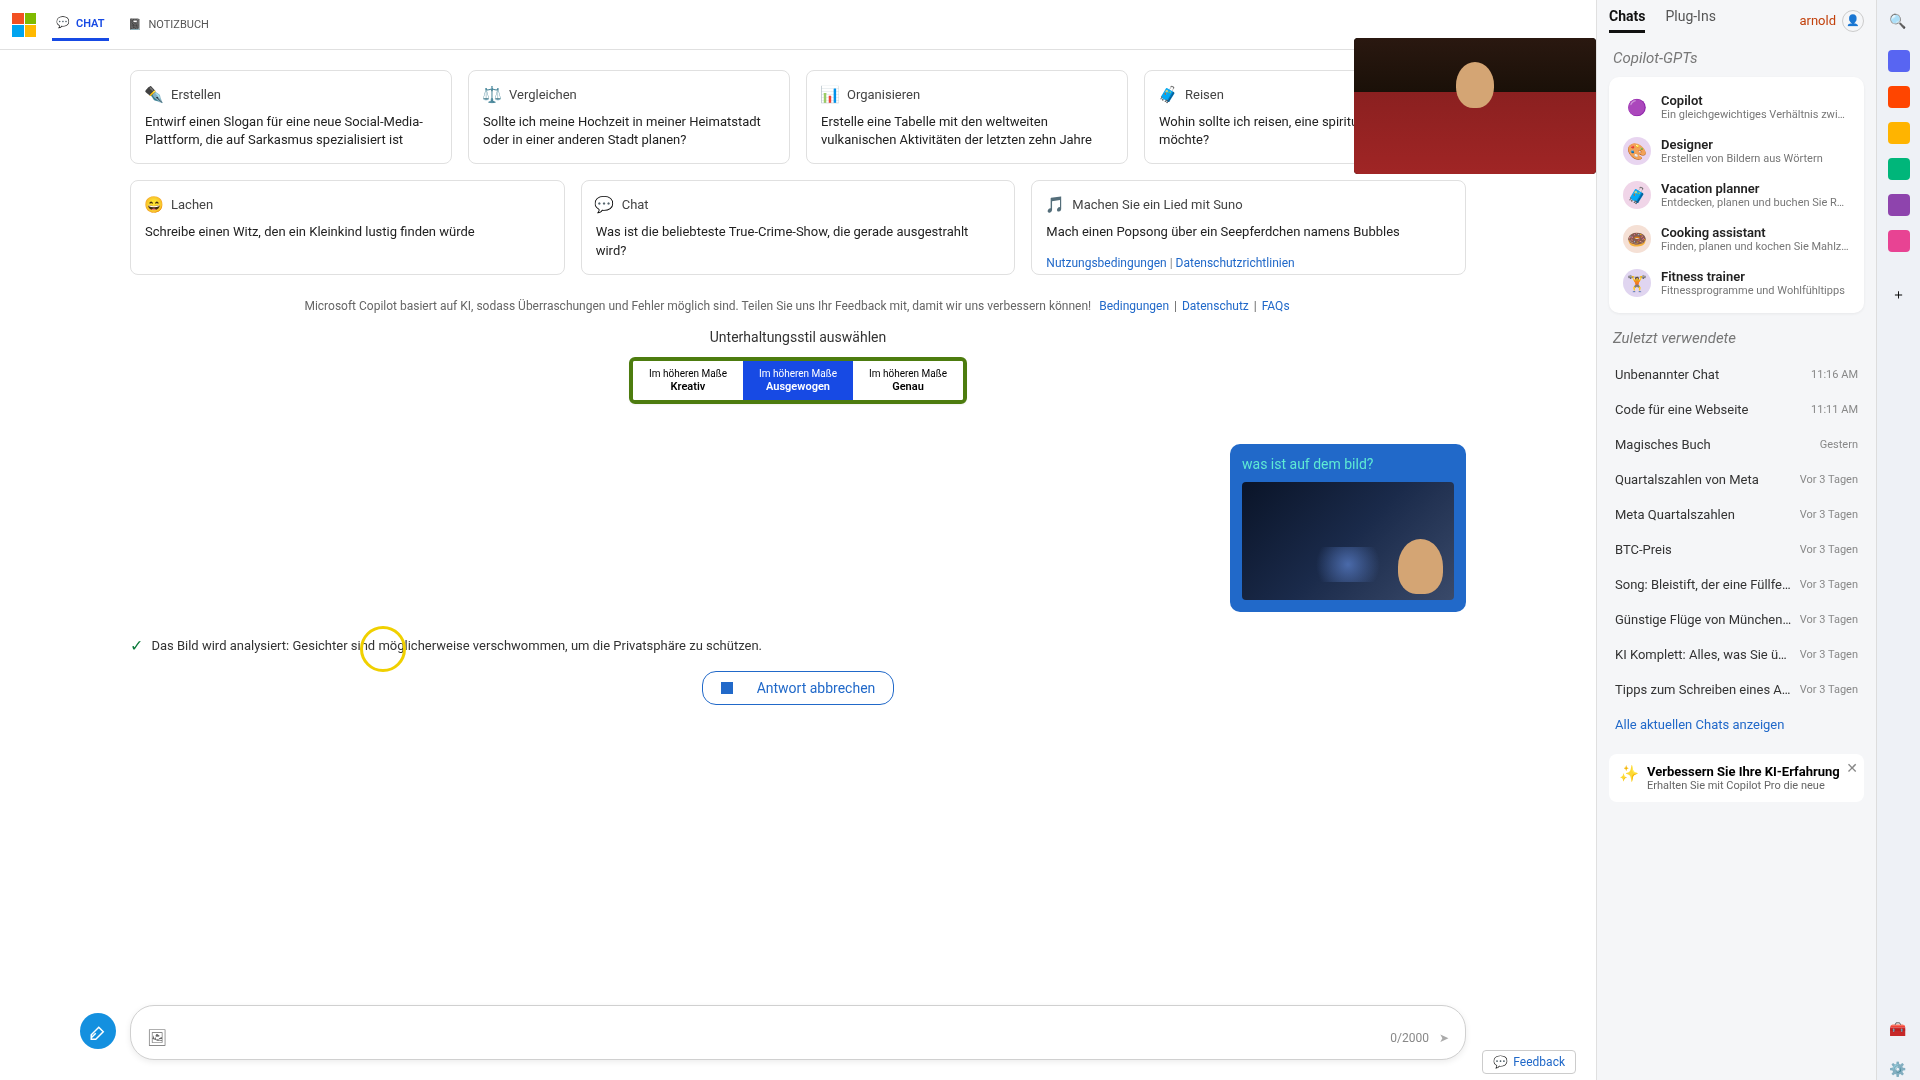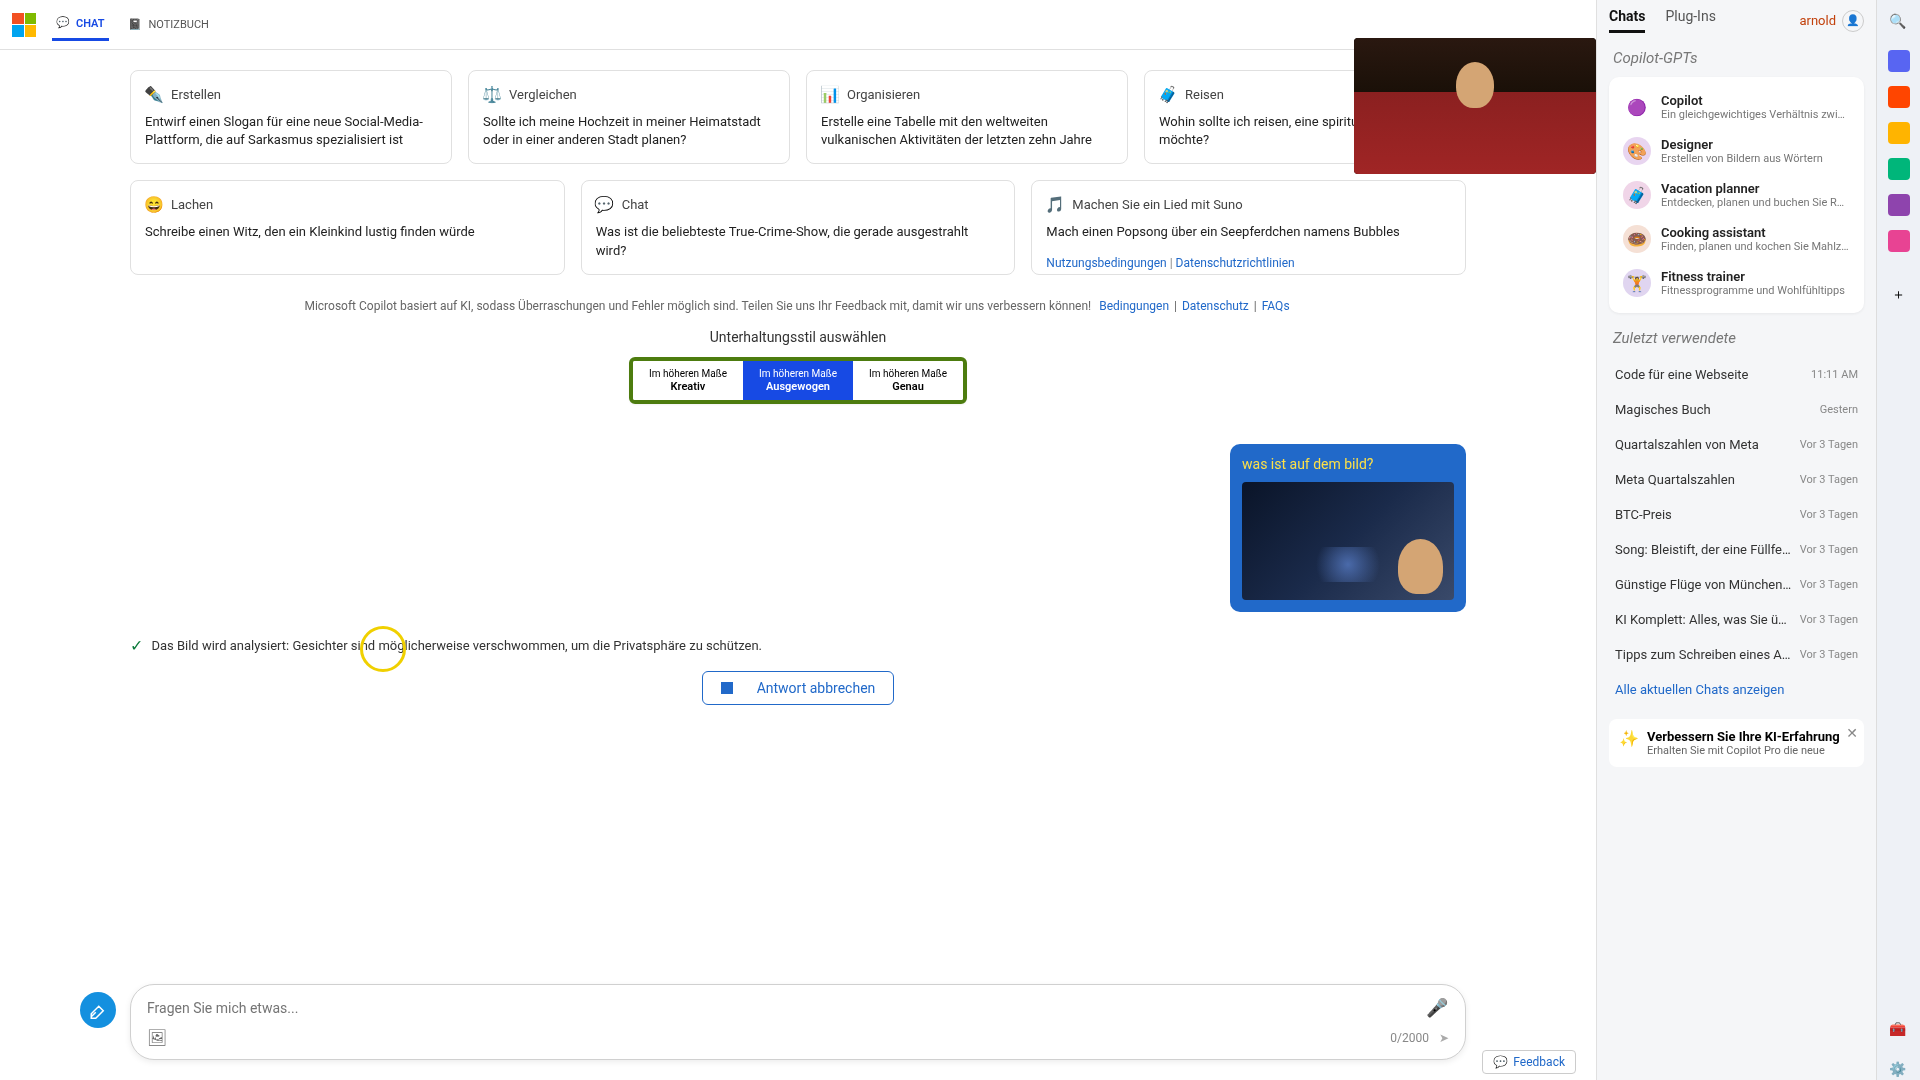--- a/index.html
+++ b/index.html
@@ -25,30 +25,30 @@
 .legal-links a { color: #2169c9; text-decoration: none; }
 .disclaimer { text-align: center; font-size: 12px; color: #666; padding: 8px 0 16px; }
 .disclaimer a { color: #2169c9; text-decoration: none; margin: 0 2px; }
 .style-section { text-align: center; }
 .style-title { font-size: 14px; color: #333; margin-bottom: 12px; }
 .style-toggle { display: inline-flex; border: 4px solid #4d7c0f; border-radius: 6px; overflow: hidden; box-shadow: 0 1px 2px rgba(0,0,0,0.05); }
 .style-btn { padding: 6px 16px; font-size: 11px; text-align: center; cursor: pointer; background: #fff; line-height: 1.3; }
 .style-btn.active { background: #174ae4; color: #fff; }
 .style-btn div:first-child { font-size: 10px; }
 .style-btn div:last-child { font-weight: 600; }
-.user-msg { align-self: flex-end; background: #2169c9; color: #fde047; border-radius: 10px; padding: 12px; margin-top: 40px; max-width: 240px; }
+.user-msg { align-self: flex-end; background: #2169c9; color: #5eead4; border-radius: 10px; padding: 12px; margin-top: 40px; max-width: 240px; }
 .user-msg-text { font-size: 14px; margin-bottom: 10px; }
 .user-img { width: 212px; height: 118px; background: linear-gradient(135deg, #0a1428 0%, #1a2a4a 50%, #3a4a6a 100%); border-radius: 4px; position: relative; overflow: hidden; }
 .user-img::before { content: ""; position: absolute; bottom: 15%; left: 30%; width: 40%; height: 30%; background: radial-gradient(circle, #4a6aaa 0%, transparent 70%); }
 .user-img::after { content: ""; position: absolute; bottom: 5%; right: 5%; width: 45px; height: 55px; background: #d4a574; border-radius: 50% 50% 40% 40%; }
 .status-row { display: flex; align-items: center; gap: 8px; margin-top: 24px; font-size: 13px; color: #333; }
 .check-ic { color: #0a7a3a; font-size: 16px; }
 .highlight { position: relative; }
 .highlight::after { content: ""; position: absolute; left: 230px; top: -10px; width: 40px; height: 40px; border: 3px solid #f0d000; border-radius: 50%; pointer-events: none; }
-.cancel-btn { align-self: center; margin-top: 16px; padding: 8px 18px; border: 1px solid #2169c9; border-radius: 6px; background: #fff; color: #2169c9; font-size: 14px; display: flex; align-items: center; gap: 24px; cursor: pointer; }
+.cancel-btn { align-self: center; margin-top: 16px; padding: 8px 18px; border: 1px solid #2169c9; border-radius: 14px; background: #fff; color: #2169c9; font-size: 14px; display: flex; align-items: center; gap: 24px; cursor: pointer; }
 .cancel-btn .sq { width: 12px; height: 12px; background: #2169c9; }
 .composer { margin: 20px 130px; position: relative; }
 .topic-btn { position: absolute; left: -50px; top: 8px; width: 36px; height: 36px; background: #1490df; border-radius: 50%; display: flex; align-items: center; justify-content: center; color: #fff; cursor: pointer; }
 .input-box { border: 1px solid #d0d0d0; border-radius: 24px; padding: 12px 16px; background: #fff; box-shadow: 0 2px 6px rgba(0,0,0,0.08); }
 .input-row1 { display: flex; align-items: center; gap: 8px; }
 .input-row1 input { flex: 1; border: none; outline: none; font-size: 14px; }
 .mic-ic { color: #2169c9; font-size: 18px; cursor: pointer; }
 .input-row2 { display: flex; align-items: center; justify-content: space-between; margin-top: 10px; font-size: 12px; color: #888; }
 .img-up { cursor: pointer; font-size: 16px; color: #666; }
 .counter { display: flex; align-items: center; gap: 10px; }
@@ -206,24 +206,20 @@
     <div class="webcam-img"></div>
   </div>
 
   <div class="composer">
     <div class="topic-btn">
       <svg width="18" height="18" viewBox="0 0 24 24" fill="none" stroke="#fff" stroke-width="2">
           <path d="M3 21l6-6m4-8l6 6-10 10H3v-6l10-10z"></path>
         </svg>
     </div>
     <div class="input-box">
-      <div class="input-row1">
-        <input type="text" placeholder="Fragen Sie mich etwas..." style="">
-        <span class="mic-ic">🎤</span>
-      </div>
       <div class="input-row2">
         <span class="img-up">🖼</span>
         <div class="counter">
           <span>0/2000</span>
           <span class="send-ic">➤</span>
         </div>
       </div>
     </div>
   </div>
 
@@ -279,20 +275,24 @@
     <div class="gpt-ic" style="background:#e0d5f0">🏋️</div>
     <div class="gpt-txt">
           <div class="gpt-name">Fitness trainer</div>
     <div class="gpt-desc">Fitnessprogramme und Wohlfühltipps</div>
         </div>
       </div>
     </div>
 
   <div class="sb-section-title">Zuletzt verwendete</div>
   <div id="recent-list">
+      <div class="recent-item">
+    <span class="recent-title">Unbenannter Chat</span>
+    <span class="recent-time">11:16 AM</span>
+      </div>
       <div class="recent-item">
     <span class="recent-title">Code für eine Webseite</span>
     <span class="recent-time">11:11 AM</span>
       </div>
       <div class="recent-item">
     <span class="recent-title">Magisches Buch</span>
     <span class="recent-time">Gestern</span>
       </div>
       <div class="recent-item">
     <span class="recent-title">Quartalszahlen von Meta</span>

